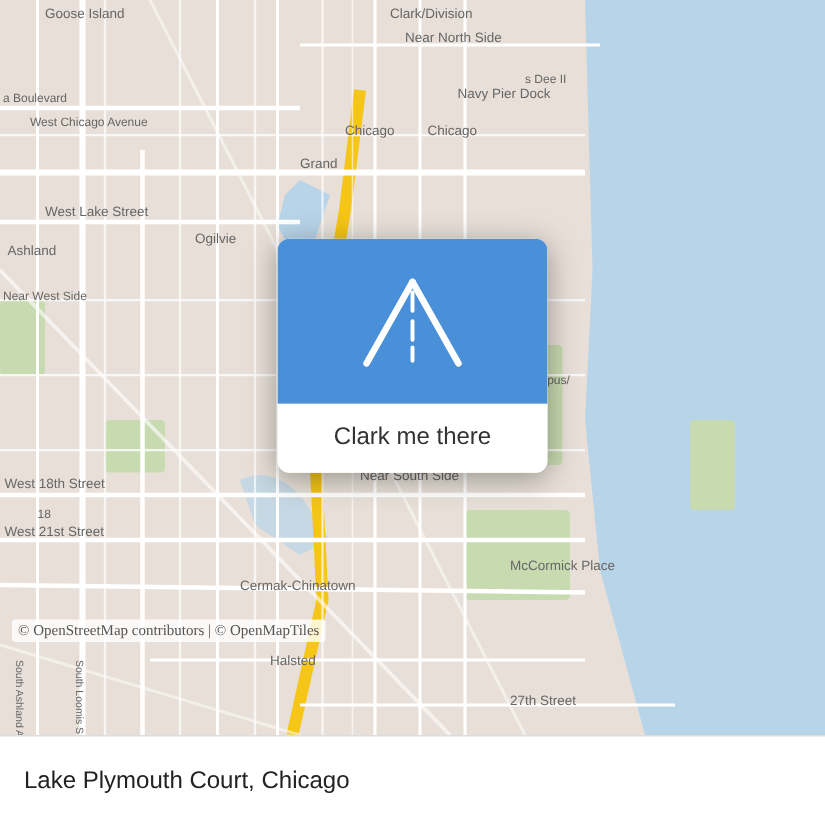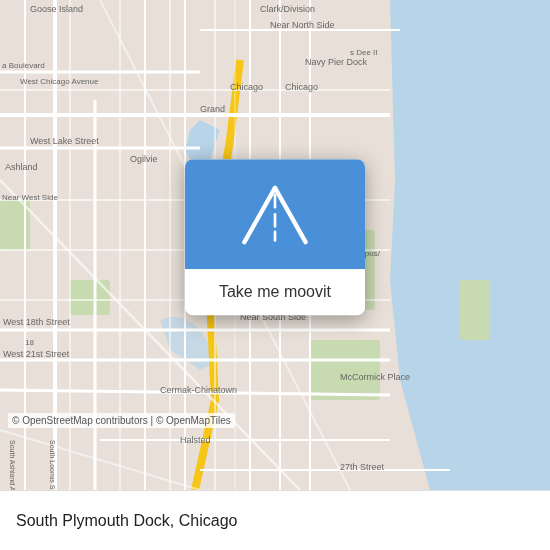--- a/index.html
+++ b/index.html
@@ -102,20 +102,21 @@
     
     #map-attribution {
       position: absolute;
       bottom: 62px;
       left: 8px;
       font-size: 10px;
       color: #555;
       background: rgba(255,255,255,0.8);
       padding: 2px 4px;
       border-radius: 2px;
+      font-family: Liberation Serif, serif;
     }
 
     
     .road-icon {
       width: 70px;
       height: 70px;
     }
   </style>
 </head>
 <body>
@@ -220,22 +221,22 @@
       <svg class="road-icon" viewBox="0 0 80 80" xmlns="http://www.w3.org/2000/svg">
 
         <line x1="40" y1="10" x2="5" y2="72" stroke="white" stroke-width="5" stroke-linecap="round"></line>
         <line x1="40" y1="10" x2="75" y2="72" stroke="white" stroke-width="5" stroke-linecap="round"></line>
 
         <line x1="40" y1="18" x2="40" y2="32" stroke="white" stroke-width="3" stroke-linecap="round"></line>
         <line x1="40" y1="40" x2="40" y2="54" stroke="white" stroke-width="3" stroke-linecap="round"></line>
         <line x1="40" y1="60" x2="40" y2="70" stroke="white" stroke-width="3" stroke-linecap="round"></line>
       </svg>
     </div>
-    <button id="take-me-there-btn">Take me moovit</button>
+    <button id="take-me-there-btn">Clark me there</button>
   </div>
 
   <div id="map-attribution">© OpenStreetMap contributors | © OpenMapTiles</div>
 </div>
 
 <div id="bottom-bar">
-  <span id="location-text">South Plymouth Dock, Chicago</span>
+  <span id="location-text">Lake Plymouth Court, Chicago</span>
 
 </div>
 
 </body></html>

